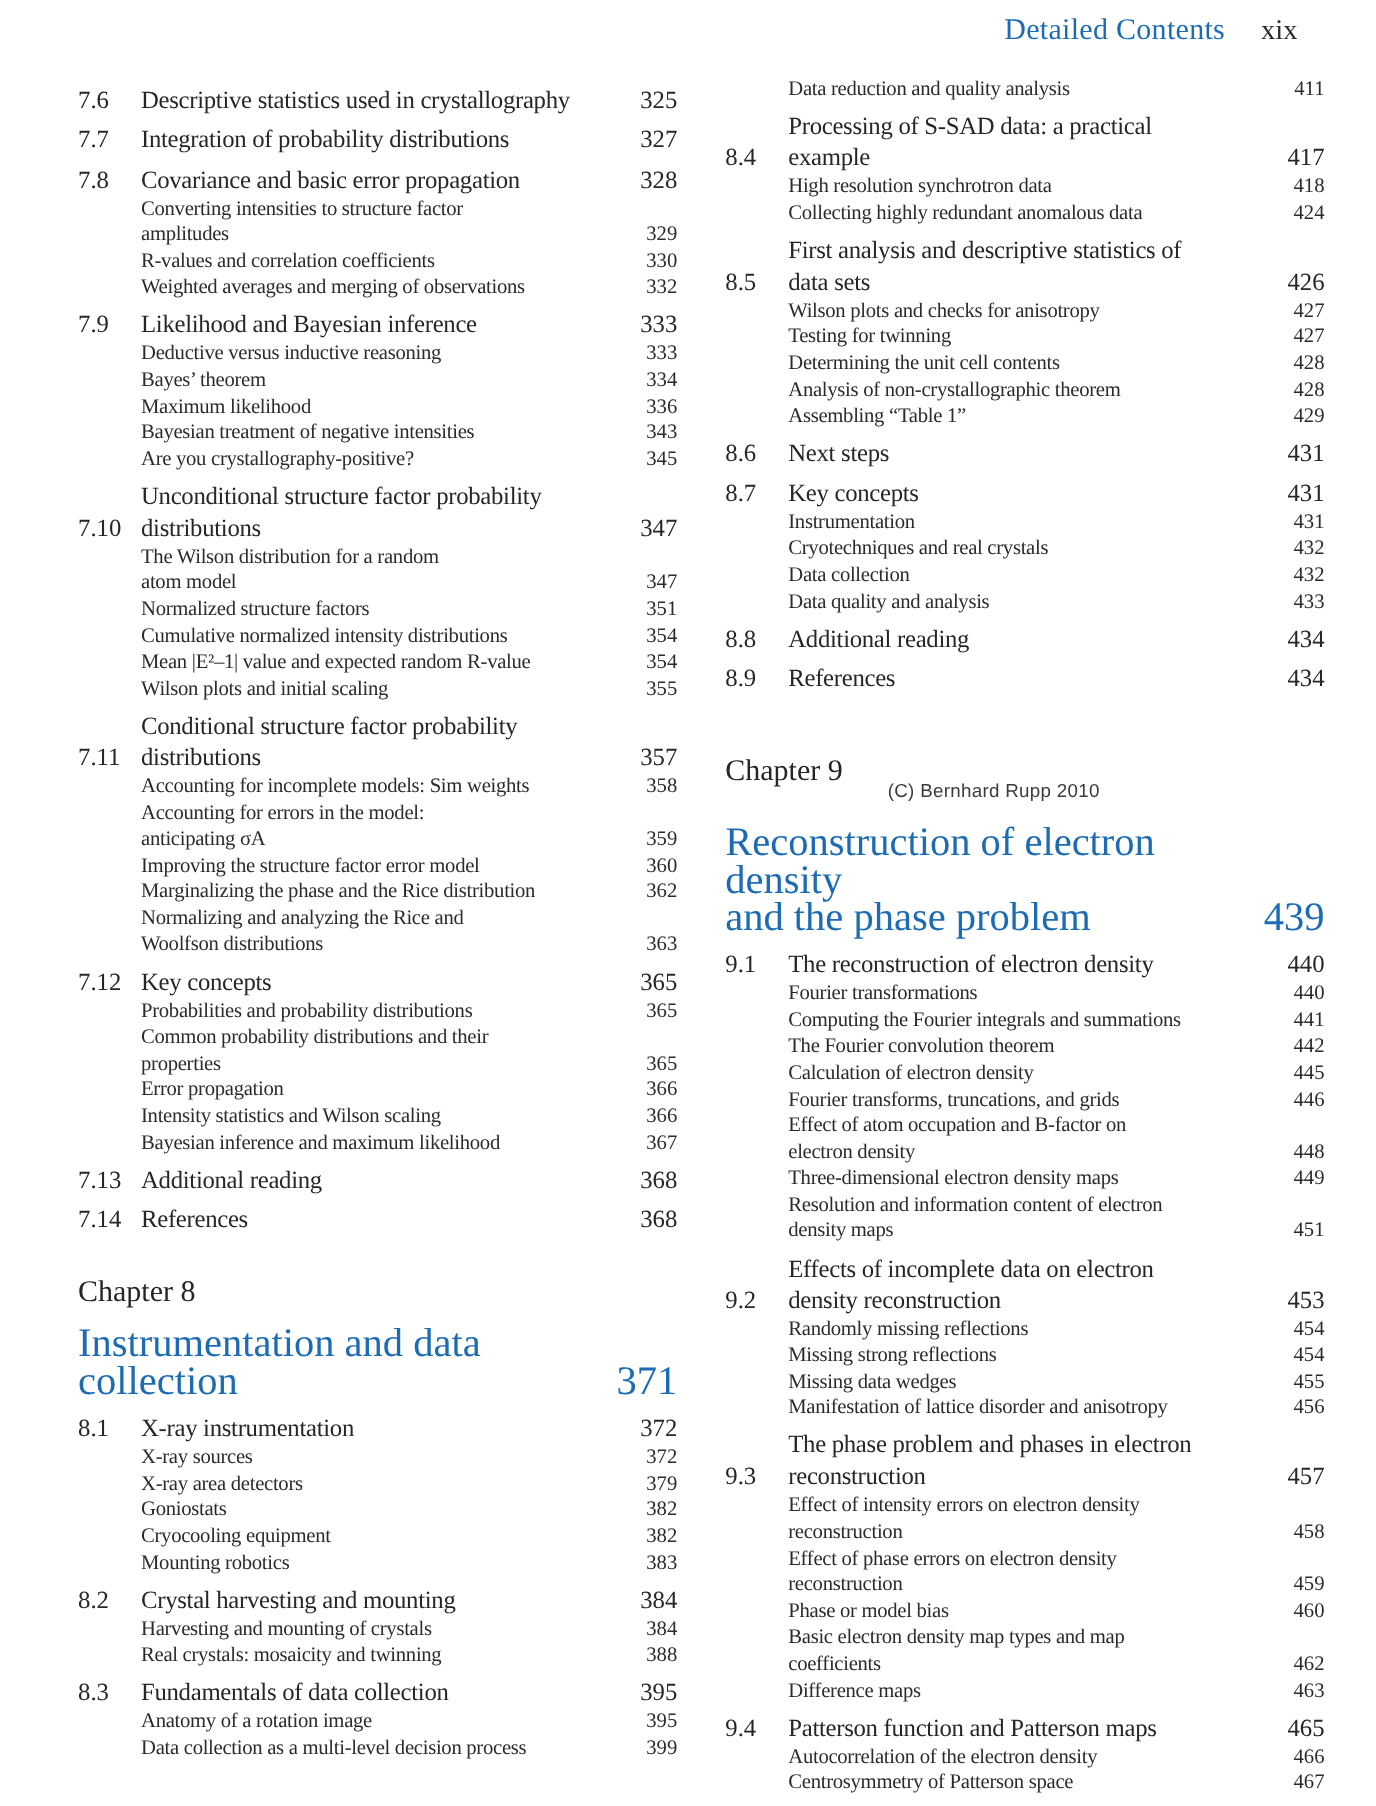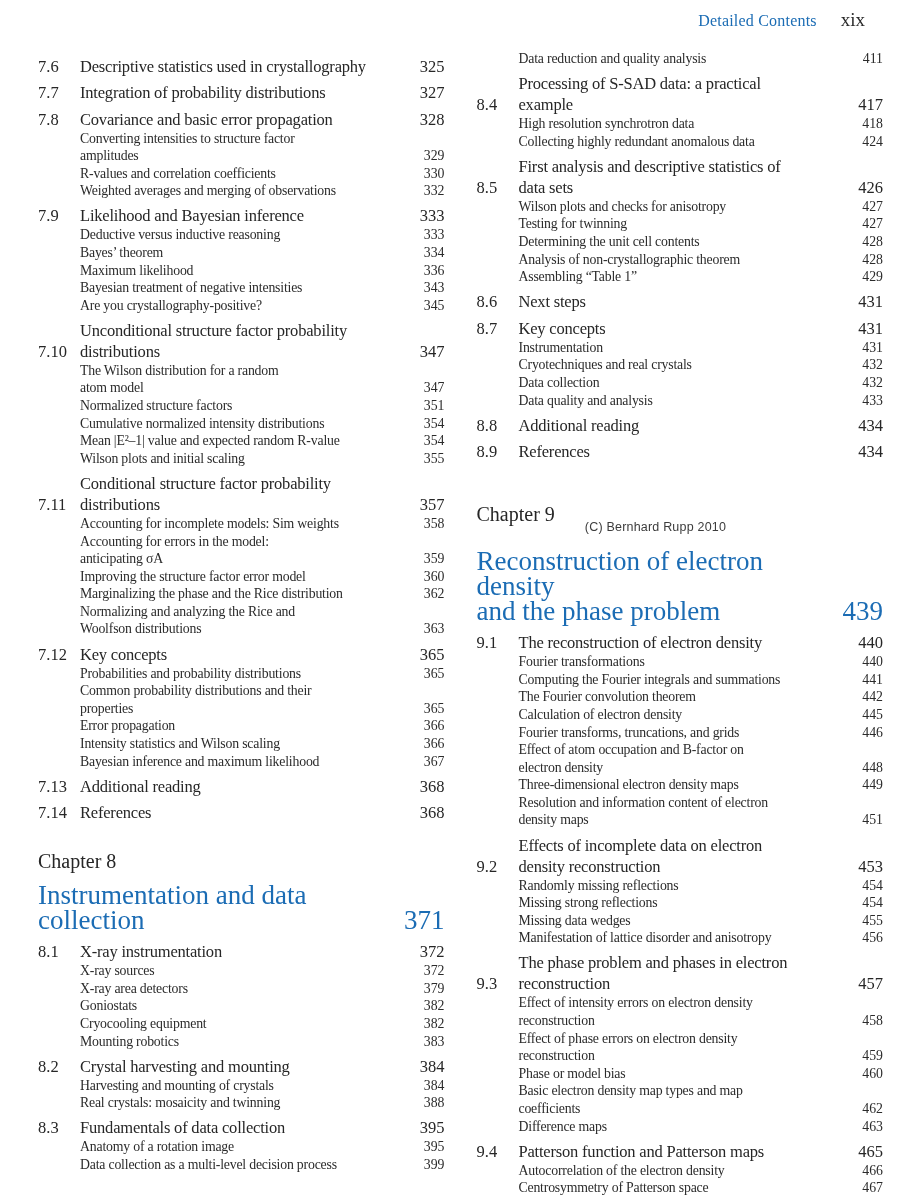--- a/index.html
+++ b/index.html
@@ -17,31 +17,31 @@
   .page-header {
     position: absolute;
     top: 9px;
     right: 52px;
     display: flex;
     align-items: baseline;
     gap: 24px;
   }
   .header-title {
     color: var(--accent, #1b6cb4);
-    font-size: 16px;
+    font-size: 20px;
     letter-spacing: 0.2px;
   }
   .folio {
     font-size: 19px;
     color: #2a2a2a;
   }
   .columns {
     display: flex;
     gap: 32px;
-    padding: 50px 34px 0 38px;
+    padding: 50px 34px 0 52px;
   }
   .col { flex: 1 1 0; min-width: 0; }
 
   .row { display: flex; align-items: flex-end; }
   .num { flex: 0 0 42px; }
   .title {
     flex: 1 1 auto;
     min-width: 0;
     white-space: pre-line;
     letter-spacing: -0.2px;

